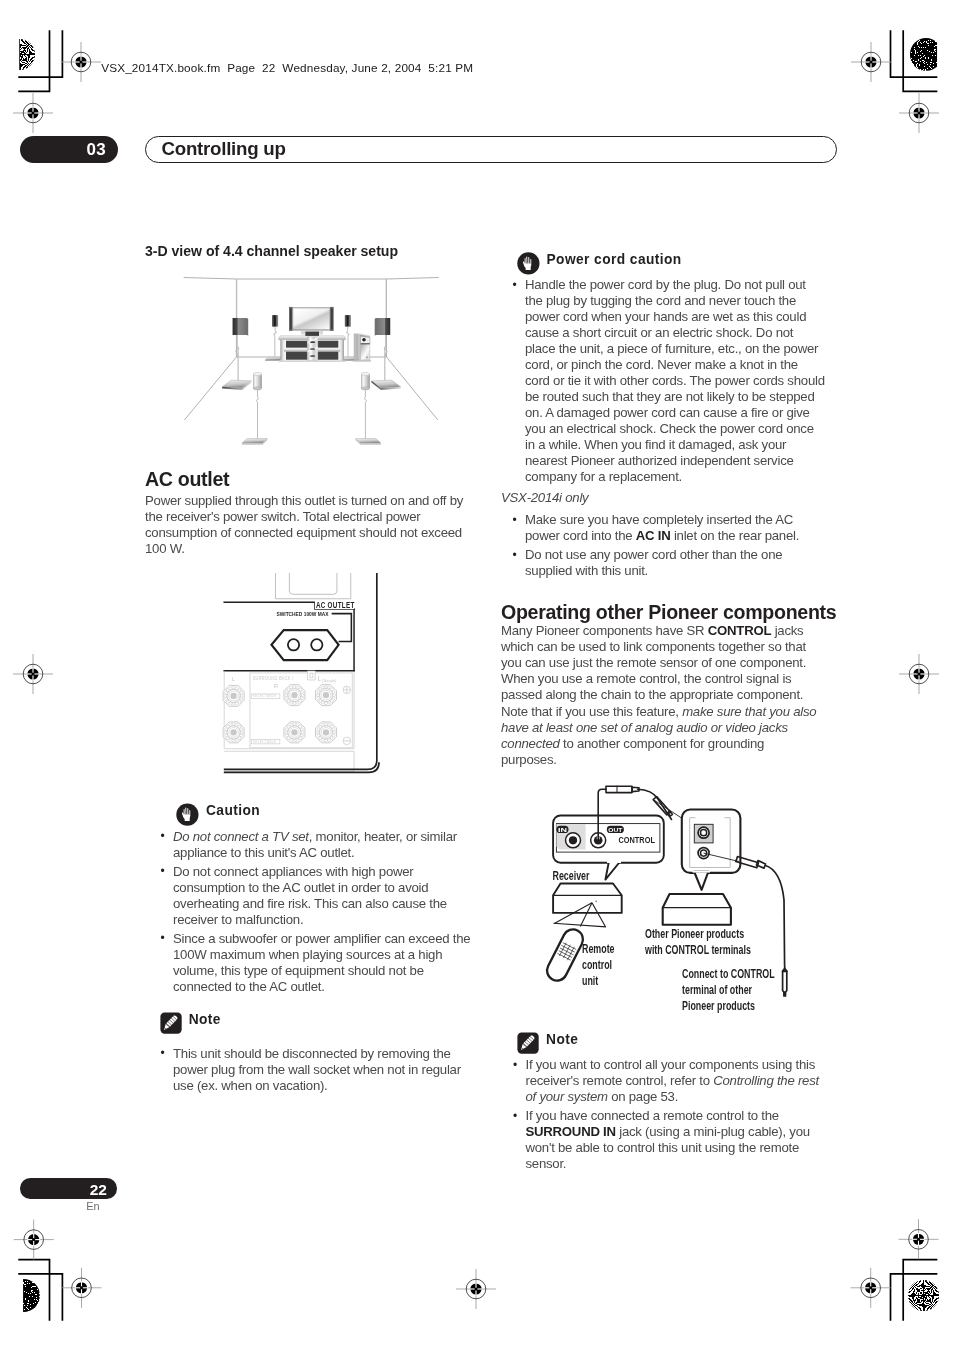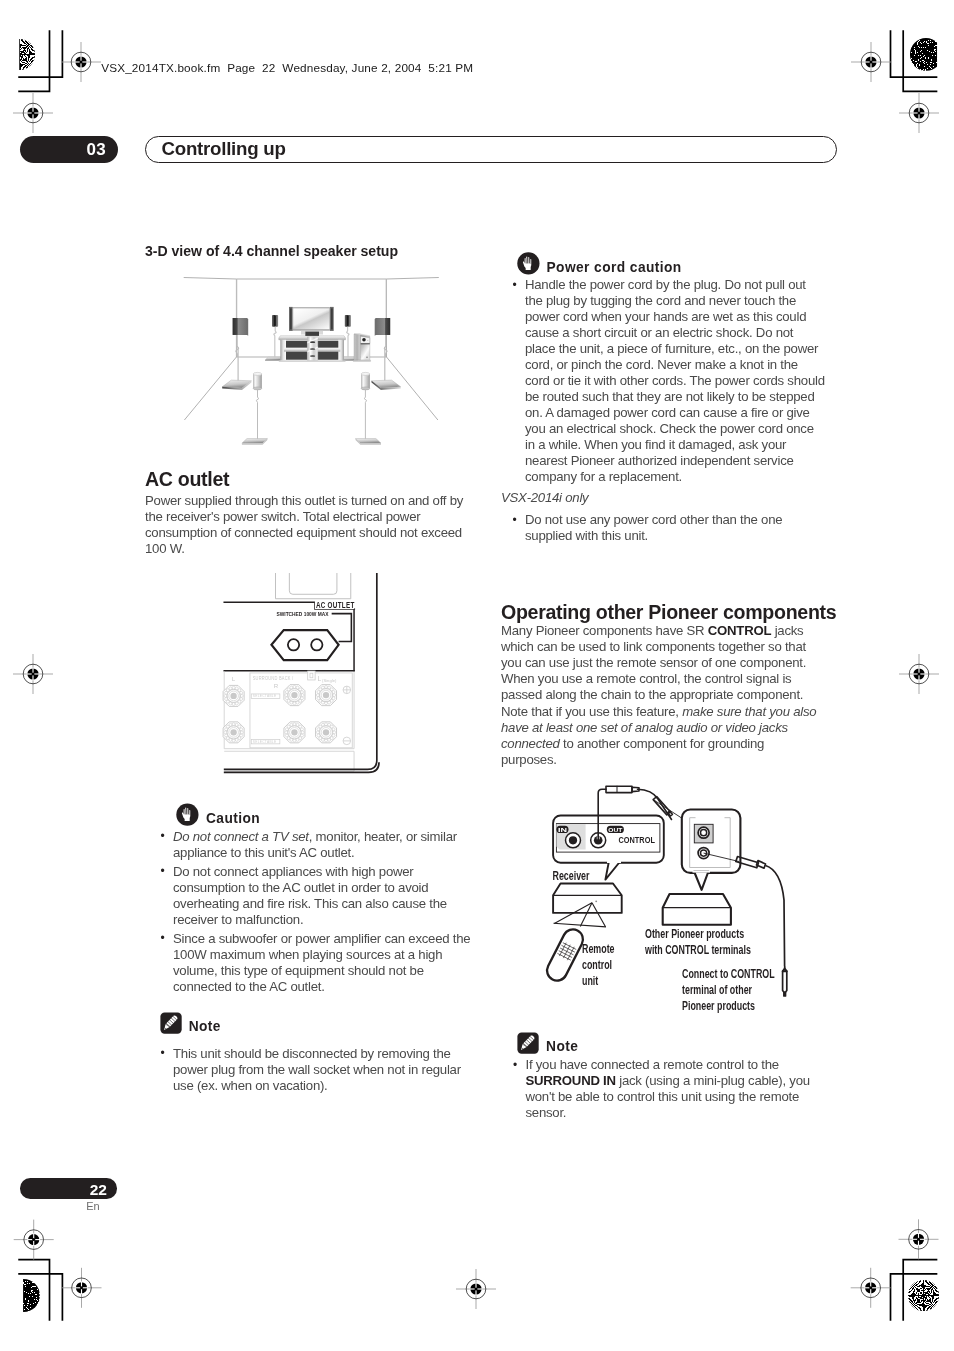--- a/index.html
+++ b/index.html
@@ -26,21 +26,21 @@
   #chaptitlebox{position:absolute;left:145px;top:136px;width:692px;height:27px;
       border:1.1px solid #231f20;border-radius:13.5px;box-sizing:border-box;}
   #chaptitle{position:absolute;left:161.5px;top:137.5px;font-size:18.7px;
       font-weight:bold;letter-spacing:-.25px;}
 
   h2.sect{font-size:19.6px;font-weight:bold;margin:0;letter-spacing:-.32px;
       line-height:22px;color:#231f20;}
   h3.sub{font-size:14.1px;font-weight:bold;margin:0;letter-spacing:-.02px;}
   p.body{font-size:13.2px;line-height:16px;margin:0;color:#4a4a4a;
       letter-spacing:-.25px;}
-  .iconhead{display:flex;align-items:flex-end;gap:7px;}
+  .iconhead{display:flex;align-items:flex-start;gap:7px;}
   .iconhead .lbl{font-size:13.75px;font-weight:bold;color:#231f20;letter-spacing:.42px;}
   ul.bul{margin:0;padding:0;list-style:none;}
   ul.bul li{position:relative;padding-left:13px;font-size:13.2px;line-height:16px;
       color:#4a4a4a;margin-bottom:3px;letter-spacing:-.25px;}
   ul.bul li:before{content:"\2022";position:absolute;left:0.5px;top:-0.5px;color:#231f20;font-size:12px;}
   b{color:#231f20;font-weight:bold;}
   i{font-style:italic;}
 
   
   #pagepill{position:absolute;left:19.5px;top:1178.4px;width:97.4px;height:20.5px;
@@ -474,20 +474,21 @@
       <path d="M13.85 7.8 L13.85 11.6"></path>
     </g>
   </svg>
   <span class="lbl">Power cord caution</span>
 </div>
 <ul class="bul abs" style="left:512px;top:277px;width:313px;">
   <li>Handle the power cord by the plug. Do not pull out the plug by tugging the cord and never touch the power cord when your hands are wet as this could cause a short circuit or an electric shock. Do not place the unit, a piece of furniture, etc., on the power cord, or pinch the cord. Never make a knot in the cord or tie it with other cords. The power cords should be routed such that they are not likely to be stepped on. A damaged power cord can cause a fire or give you an electrical shock. Check the power cord once in a while. When you find it damaged, ask your nearest Pioneer authorized independent service company for a replacement.</li>
 </ul>
 <p class="body abs" style="left:501px;top:490px;width:335px;font-style:italic;">VSX-2014i only</p>
 <ul class="bul abs" style="left:512px;top:512px;width:307px;">
+  <li>Make sure you have completely inserted the AC power cord into the <b>AC IN</b> inlet on the rear panel.</li>
   <li>Do not use any power cord other than the one supplied with this unit.</li>
 </ul>
 
 <h2 class="sect abs" style="left:501px;top:601px;width:340px;">Operating other Pioneer components</h2>
 <p class="body abs" style="left:501px;top:623px;width:320px;">Many Pioneer components have SR <b>CONTROL</b> jacks which can be used to link components together so that you can use just the remote sensor of one component. When you use a remote control, the control signal is passed along the chain to the appropriate component.</p>
 <p class="body abs" style="left:501px;top:703.5px;width:318px;">Note that if you use this feature, <i>make sure that you also have at least one set of analog audio or video jacks connected</i> to another component for grounding purposes.</p>
 
 <div class="abs iconhead" style="left:517px;top:1032px;">
   <svg width="22.1" height="22.1" viewBox="0 0 22.1 22.1">
     <rect x="0.4" y="0.4" width="21.3" height="21.3" rx="4.2" fill="#231f20"></rect>
@@ -498,20 +499,21 @@
       <path d="M9.45 7.75 L13.3 11.3"></path>
         <path d="M7.7 9.5 L11.55 13.05"></path>
       <path d="M6.1 11.2 L9.9 14.6"></path>
         <path d="M5.65 12.1 L9.6 14.9"></path>
       <path d="M4.65 15.9 L6.3 17.15"></path>
     </g>
   </svg>
   <span class="lbl">Note</span>
 </div>
 <ul class="bul abs" style="left:512.5px;top:1057px;width:310px;">
+  <li>If you want to control all your components using this receiver's remote control, refer to <i>Controlling the rest of your system</i> on page 53.</li>
   <li>If you have connected a remote control to the <b>SURROUND IN</b> jack (using a mini-plug cable), you won't be able to control this unit using the remote sensor.</li>
 </ul>
 
 <div id="pagepill">
   <span>22</span>
 </div>
 <div id="pagelang">En</div>
 
 <svg class="abs" style="left:540px;top:785px;width:260px;height:225px;" viewBox="0 0 260 225">
 

